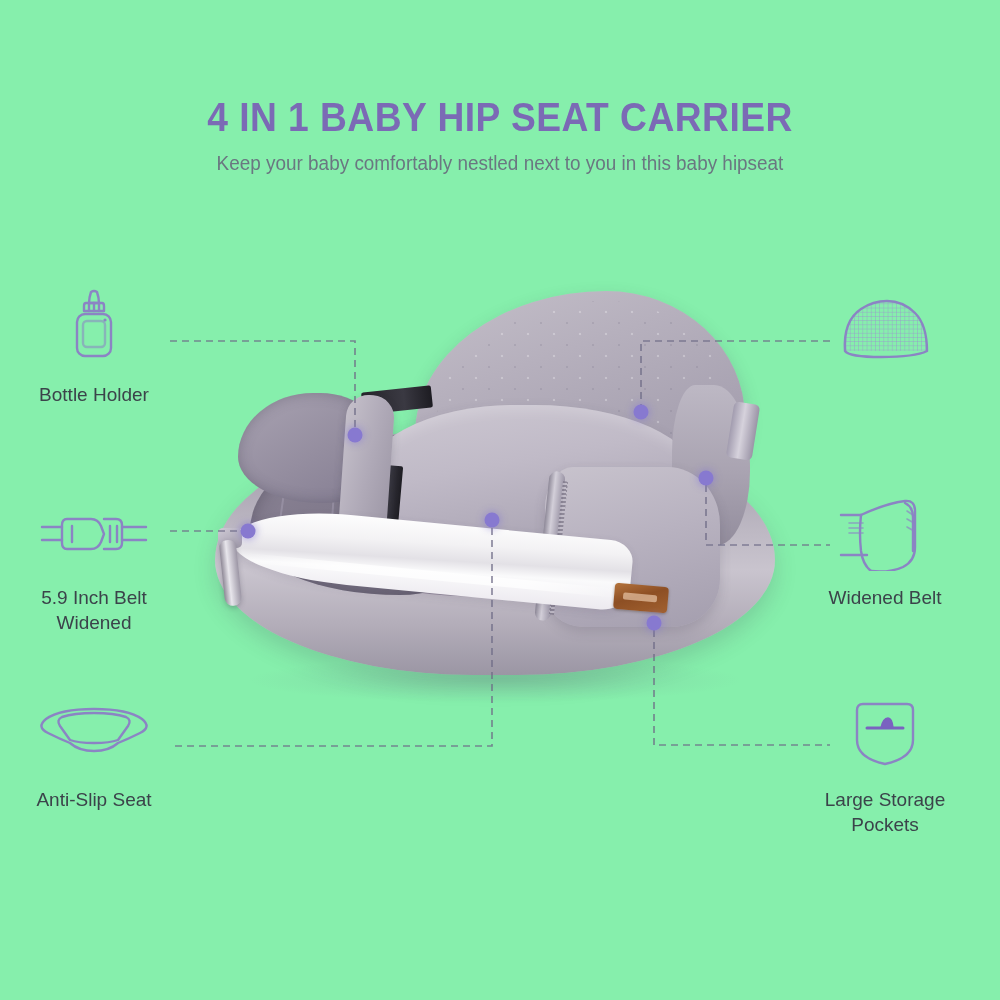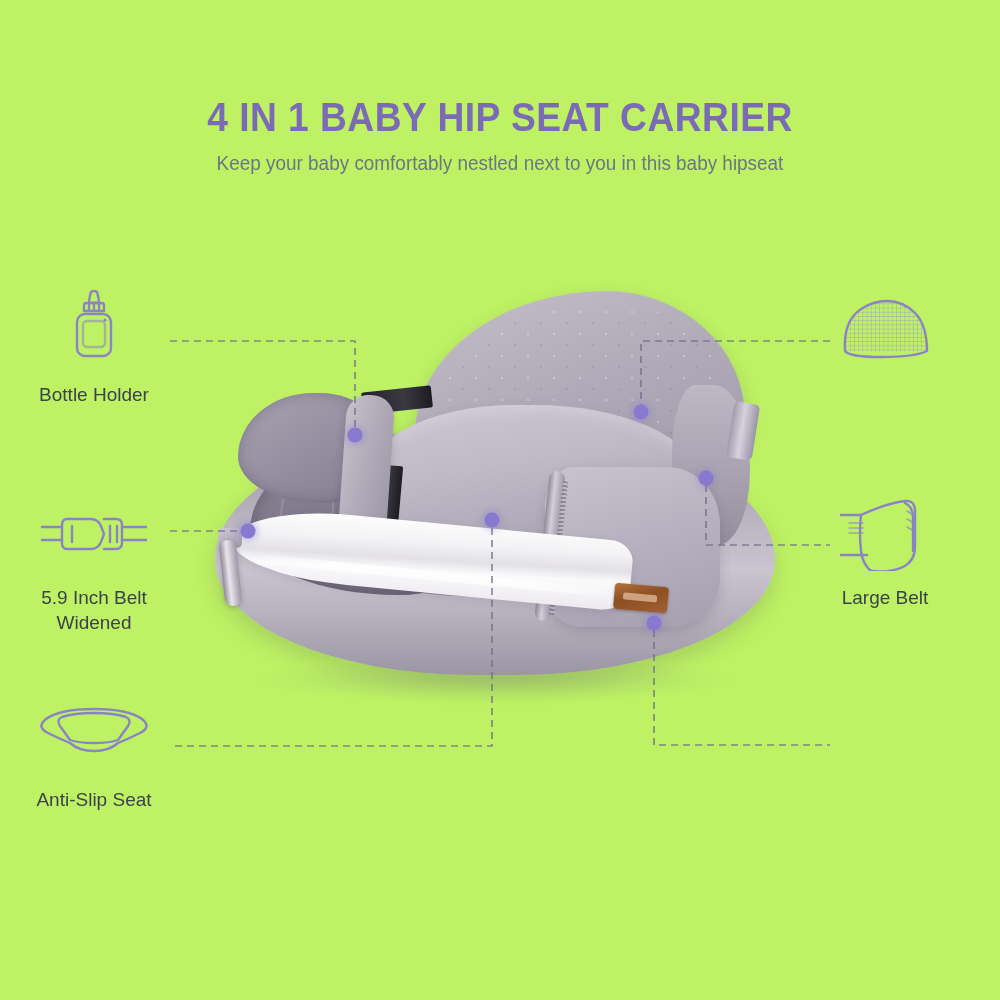--- a/index.html
+++ b/index.html
@@ -4,21 +4,21 @@
 <style>
   html, body {
     margin: 0;
     padding: 0;
     background: #d9e3ea;
   }
   #page {
     position: relative;
     width: 1000px;
     height: 1000px;
-    background: #bef264;
+    background: #86efac;
     overflow: hidden;
     font-family: "Liberation Sans", sans-serif;
   }
 
   
   #header {
     position: absolute;
     top: 96px;
     left: 0;
     width: 1000px;
@@ -393,17 +393,28 @@
     <div class="callout-icon">
       <svg width="100" height="74" viewBox="0 0 100 74" fill="none" stroke="#8b84c4" stroke-width="2.4" stroke-linecap="round" stroke-linejoin="round">
         <path d="M26 18 q26 -12 44 -14 q10 -1 10 10 v36 q0 14 -12 20 q-14 6 -32 4"></path>
         <path d="M26 18 q-2 18 0 36 q2 14 10 20"></path>
         <path d="M6 18 h20 M6 58 h26"></path>
         <path d="M70 6 q8 4 8 14 v34"></path>
         <path d="M14 26 h14 M14 31 h14 M14 36 h14" opacity="0.7" stroke-width="1.6"></path>
         <path d="M72 14 l6 4 M72 22 l7 4 M72 30 l7 4" opacity="0.7" stroke-width="1.6"></path>
       </svg>
     </div>
-    <div class="callout-label">Large Belt</div>
-  </div>
-
+    <div class="callout-label">Widened Belt</div>
+  </div>
+
+  <div class="callout" style="left:785px; top:690px;">
+    <div class="callout-icon">
+      <svg width="80" height="76" viewBox="0 0 80 76" fill="none" stroke="#8b84c4" stroke-width="2.4" stroke-linecap="round" stroke-linejoin="round">
+        <path d="M12 12 q0 -6 6 -6 h44 q6 0 6 6 v30 q0 18 -28 24 q-28 -6 -28 -24 z"></path>
+        <path d="M22 30 h36" stroke="#7a62c0" stroke-width="3"></path>
+        <path d="M36 30 q2 -10 7 -10 q4 0 5 10 z" fill="#7a62c0" stroke="#7a62c0" stroke-width="1.6"></path>
+      </svg>
+    </div>
+    <div class="callout-label">Large Storage
+Pockets</div>
+  </div>
 
 </div>
 
 </body></html>

